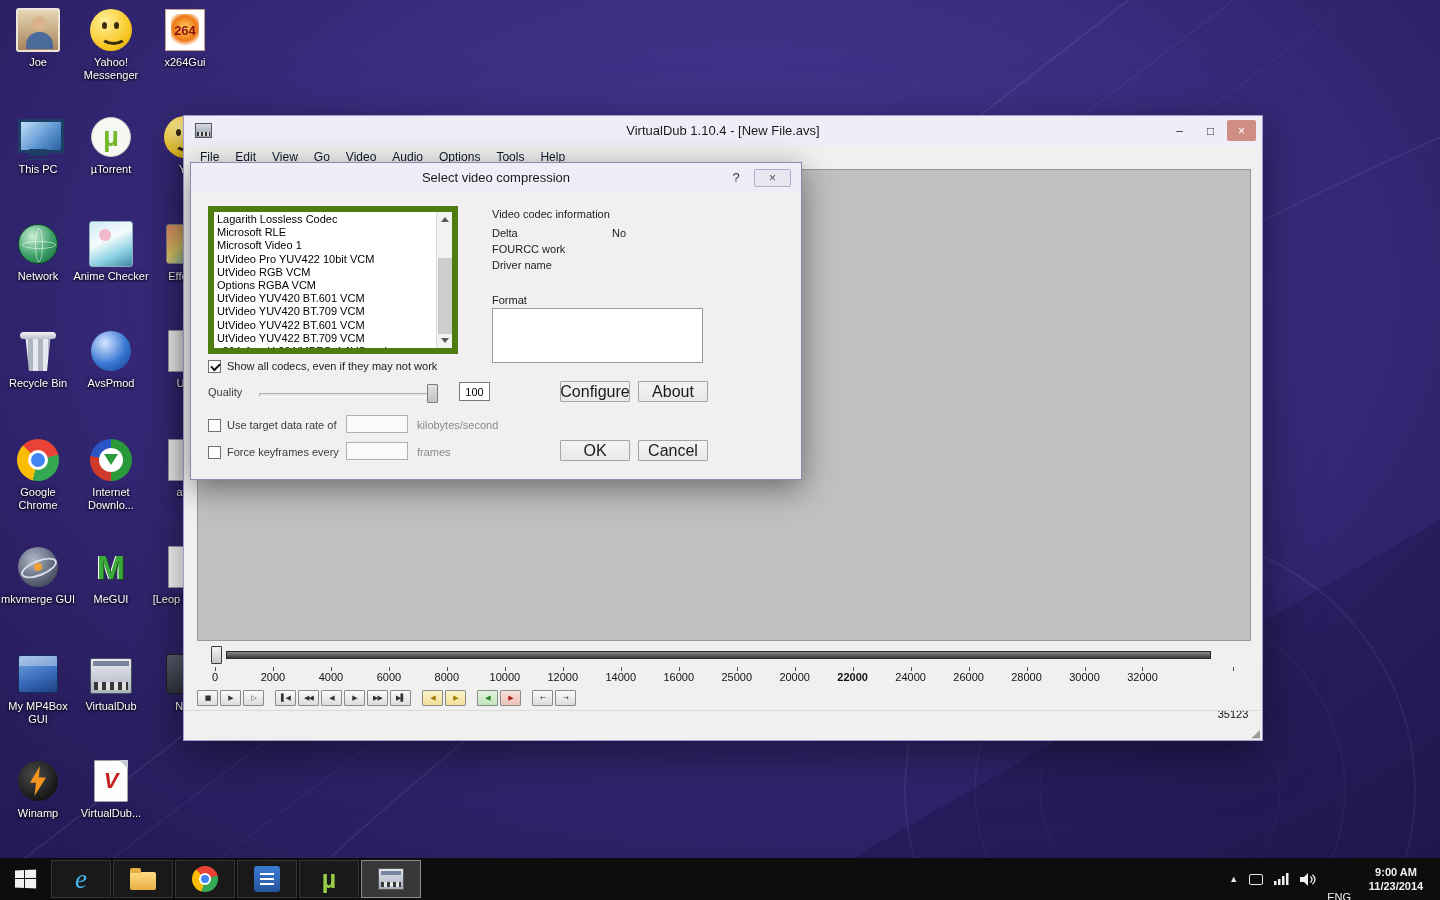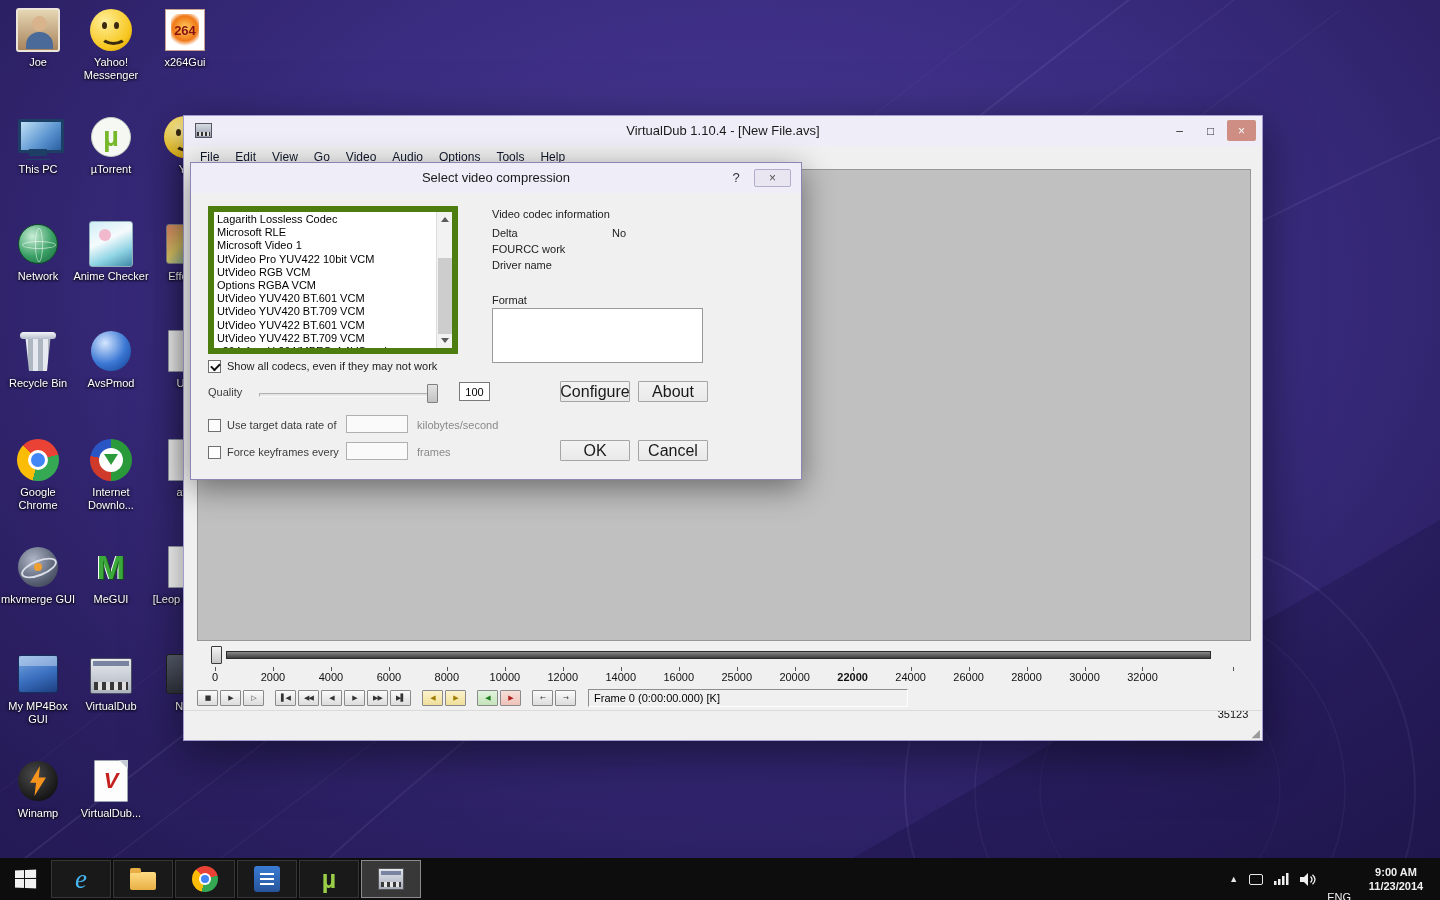--- a/index.html
+++ b/index.html
@@ -470,21 +470,20 @@
     <div class="tbtn">◀</div>
     <div class="tbtn">▶</div>
     <div class="tbtn">▶▶</div>
     <div class="tbtn">▶▌</div>
     <div class="tbtn gap ykey">◀</div>
     <div class="tbtn ykey">▶</div>
     <div class="tbtn gap grn">◀</div>
     <div class="tbtn red">▶</div>
     <div class="tbtn gap">←</div>
     <div class="tbtn">→</div>
-    <div class="frame-status">Frame 0 (0:00:00.000) [K]</div>
   </div>
 
   <div class="vd-statusbar">
     <div class="grip">◢</div>
   </div>
 </div>
 
 <div class="dlg">
   <div class="dlg-titlebar">
     <div class="dlg-title">Select video compression</div>

